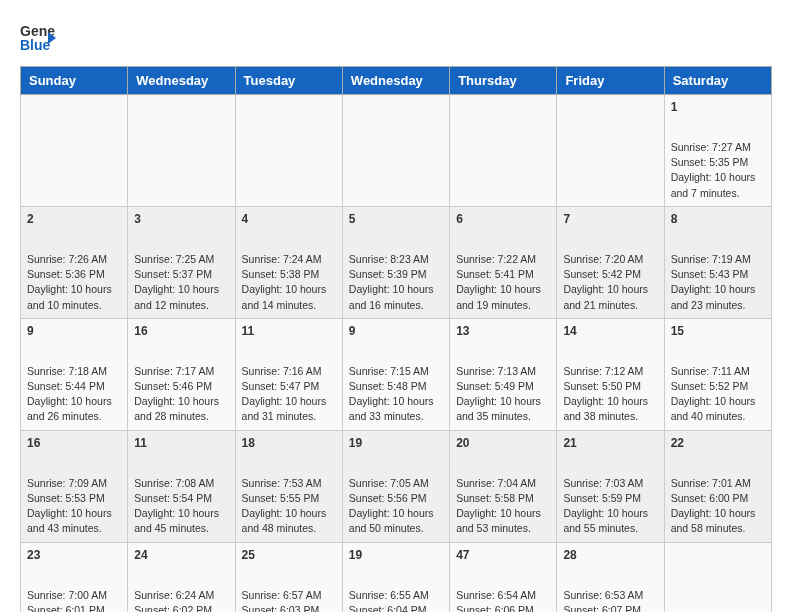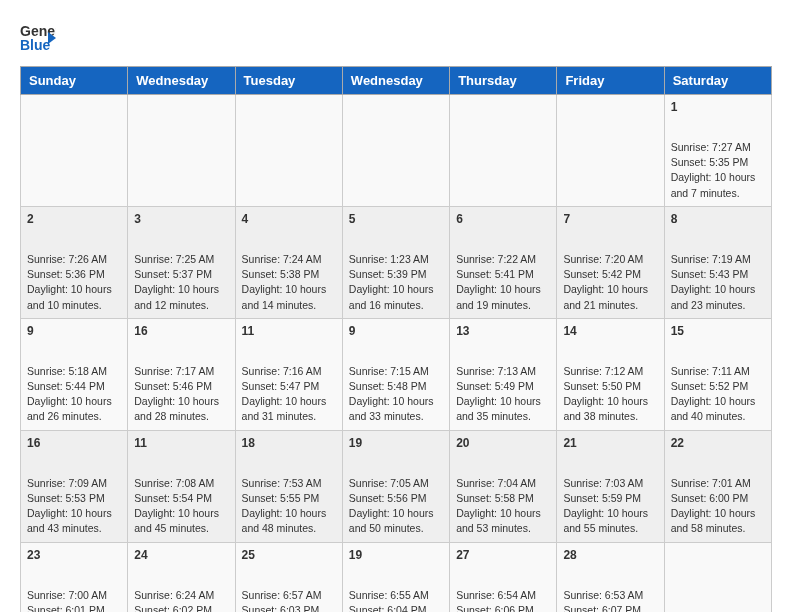--- a/index.html
+++ b/index.html
@@ -145,21 +145,21 @@
         </td>
         <td>
           <span class="day-number">4</span>
           <div class="day-info">Sunrise: 7:24 AM
 Sunset: 5:38 PM
 Daylight: 10 hours
 and 14 minutes.</div>
         </td>
         <td>
           <span class="day-number">5</span>
-          <div class="day-info">Sunrise: 1:23 AM
+          <div class="day-info">Sunrise: 8:23 AM
 Sunset: 5:39 PM
 Daylight: 10 hours
 and 16 minutes.</div>
         </td>
         <td>
           <span class="day-number">6</span>
           <div class="day-info">Sunrise: 7:22 AM
 Sunset: 5:41 PM
 Daylight: 10 hours
 and 19 minutes.</div>
@@ -175,21 +175,21 @@
           <span class="day-number">8</span>
           <div class="day-info">Sunrise: 7:19 AM
 Sunset: 5:43 PM
 Daylight: 10 hours
 and 23 minutes.</div>
         </td>
       </tr>
       <tr>
         <td>
           <span class="day-number">9</span>
-          <div class="day-info">Sunrise: 5:18 AM
+          <div class="day-info">Sunrise: 7:18 AM
 Sunset: 5:44 PM
 Daylight: 10 hours
 and 26 minutes.</div>
         </td>
         <td>
           <span class="day-number">16</span>
           <div class="day-info">Sunrise: 7:17 AM
 Sunset: 5:46 PM
 Daylight: 10 hours
 and 28 minutes.</div>
@@ -304,21 +304,21 @@
 and 6 minutes.</div>
         </td>
         <td>
           <span class="day-number">19</span>
           <div class="day-info">Sunrise: 6:55 AM
 Sunset: 6:04 PM
 Daylight: 11 hours
 and 8 minutes.</div>
         </td>
         <td>
-          <span class="day-number">27</span>
+          <span class="day-number">47</span>
           <div class="day-info">Sunrise: 6:54 AM
 Sunset: 6:06 PM
 Daylight: 11 hours
 and 11 minutes.</div>
         </td>
         <td>
           <span class="day-number">28</span>
           <div class="day-info">Sunrise: 6:53 AM
 Sunset: 6:07 PM
 Daylight: 11 hours

